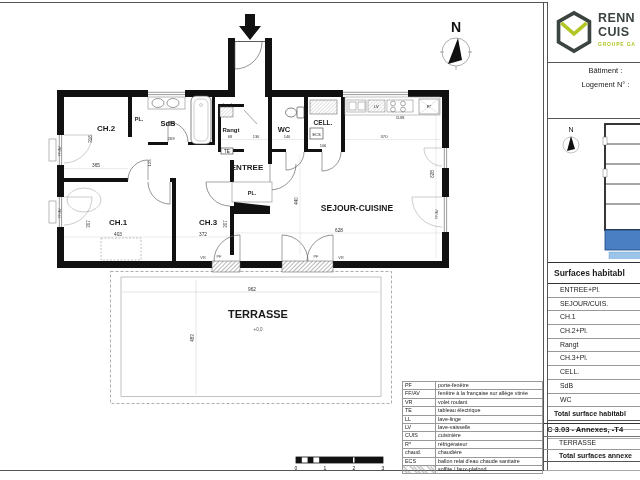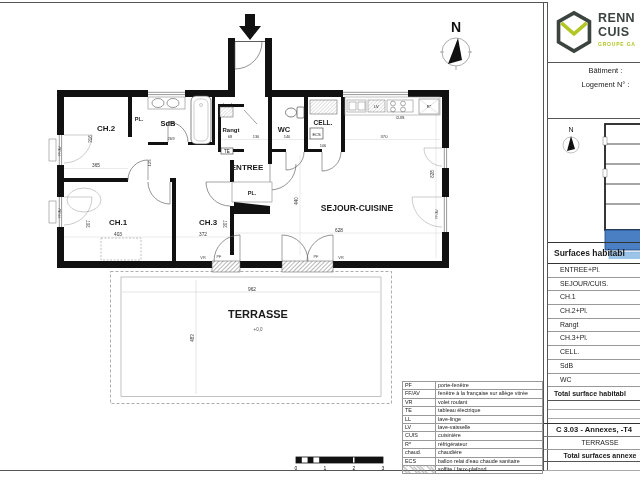--- a/index.html
+++ b/index.html
@@ -27,27 +27,27 @@
   .panel{position:absolute;left:547px;top:2px;width:93px;height:468px;border-left:1px solid #555;background:#fff;}
   .panel .hline{position:absolute;left:0;width:93px;border-top:1px solid #555;}
   .logo{position:absolute;left:0;top:4px;width:93px;height:54px;}
   .logo svg{position:absolute;left:6px;top:3px;}
   .logo-text{position:absolute;left:50px;top:5px;}
   .logo-text .l1{font-size:12.5px;font-weight:800;letter-spacing:.4px;color:#3c4440;line-height:14px;white-space:nowrap;}
   .logo-text .l2{font-size:5px;font-weight:700;letter-spacing:.8px;color:#b2c626;margin-top:2px;white-space:nowrap;}
   .fields{position:absolute;left:8px;top:62px;width:93px;text-align:center;}
   .field{font-size:7.5px;line-height:13.5px;padding-left:6px;color:#222;white-space:nowrap;}
   .sitemap{position:absolute;left:0;top:117px;width:93px;height:140px;}
-  .stable{position:absolute;left:0;top:240px;width:93px;}
+  .stable{position:absolute;left:0;top:260px;width:93px;}
   .sheader{height:20px;line-height:20px;font-size:8.5px;font-weight:bold;padding-left:6px;
            border-top:1px solid #333;border-bottom:1px solid #333;white-space:nowrap;}
   .srow{height:12.7px;line-height:12.7px;font-size:6.9px;padding-left:12px;border-bottom:0.6px solid #999;white-space:nowrap;}
   .stotal{height:13px;line-height:13px;font-size:7px;font-weight:bold;padding-left:6px;border-bottom:0.6px solid #555;white-space:nowrap;}
   .sempty{height:8px;border-bottom:0.6px solid #aaa;}
-  .annex{position:absolute;left:-4px;top:421px;width:97px;border-top:1px solid #333;text-align:center;}
+  .annex{position:absolute;left:-4px;top:421px;width:97px;border-top:1px solid #333;}
   .atitle{height:12px;line-height:12px;font-size:7.6px;font-weight:bold;padding-left:3px;border-bottom:0.6px solid #777;white-space:nowrap;}
   .arow{height:12px;line-height:12px;font-size:6.9px;padding-left:15px;border-bottom:0.6px solid #999;white-space:nowrap;}
   .atotal{height:11px;line-height:11px;font-size:7px;font-weight:bold;padding-left:15px;border-bottom:0.6px solid #555;white-space:nowrap;}
   .aempty{height:8px;border-bottom:0.6px solid #aaa;}
 </style>
 </head>
 <body>
 
 <div class="frame-top"></div>
 <div class="frame-bottom"></div>

